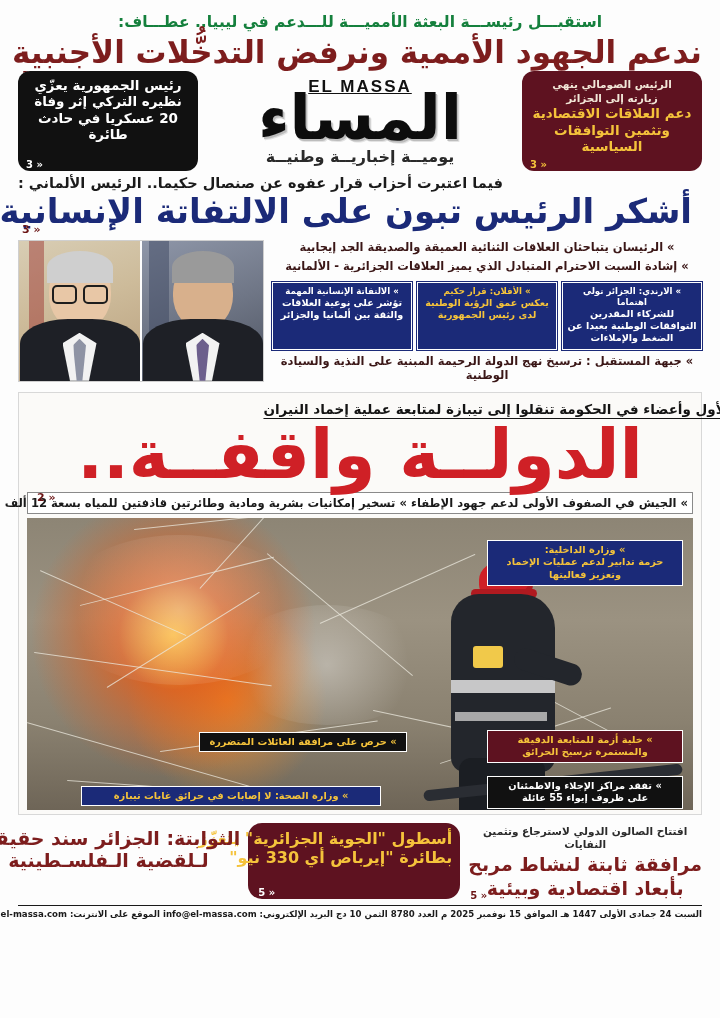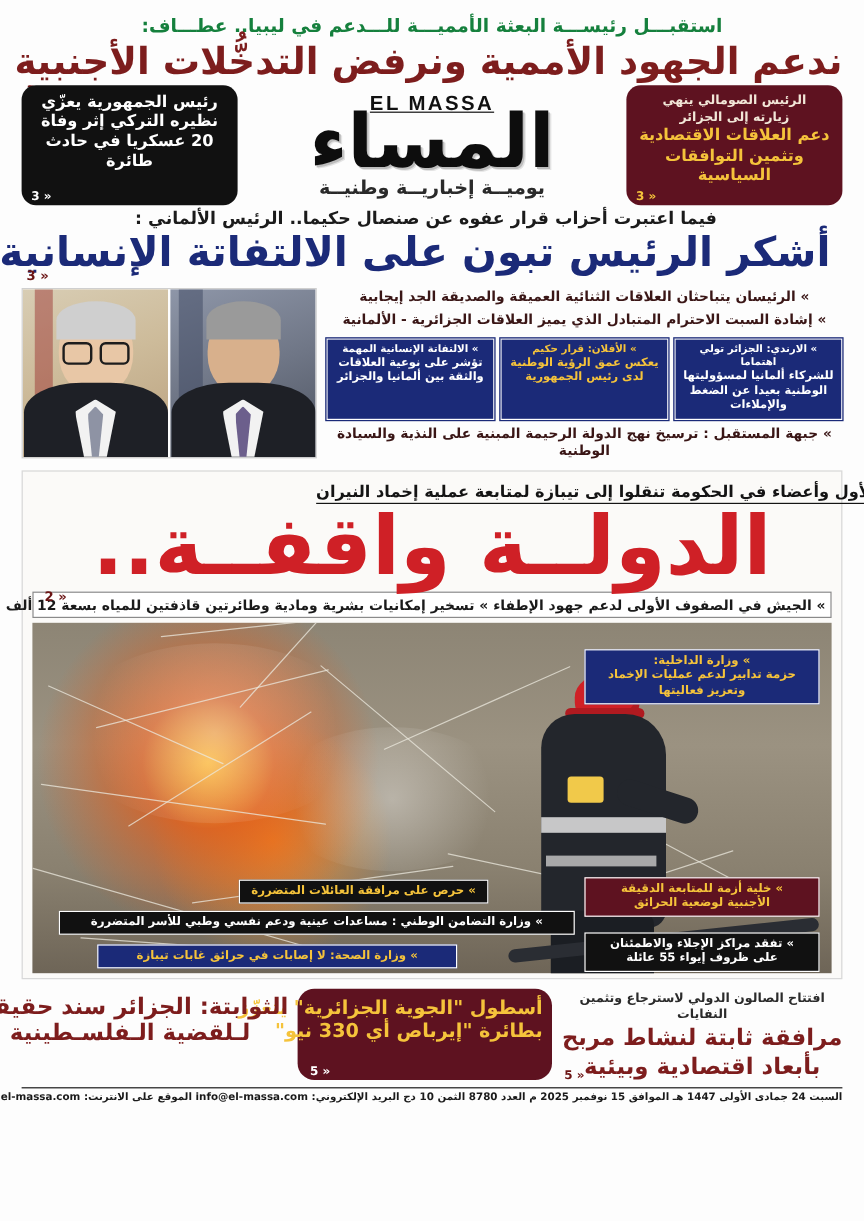--- a/index.html
+++ b/index.html
@@ -127,21 +127,21 @@
     font-size: 16px;
     font-weight: bold;
     color: #2a2a2a;
     letter-spacing: 3px;
     margin-top: -2px;
   }
 
   
   .story2 {
     margin: 4px 28px 0 18px;
-    text-align: center;
+    text-align: left;
     position: relative;
   }
   .story2-kicker {
     font-size: 14.5px;
     font-weight: bold;
     color: #1b1b1b;
     white-space: nowrap;
   }
   .story2-head {
     font-size: 34px;
@@ -563,21 +563,21 @@
 
   <div class="row2">
 
     <div class="bullets-col">
       <div class="bullet-line">» الرئيسان يتباحثان العلاقات الثنائية العميقة والصديقة الجد إيجابية</div>
       <div class="bullet-line">» إشادة السبت الاحترام المتبادل الذي يميز العلاقات الجزائرية - الألمانية</div>
 
       <div class="mini-row">
         <div class="mini-box">
           <span class="mb-title">» الارندي: الجزائر تولي اهتماما</span>
-          <span class="mb-body">للشركاء ألمانيا لمسؤوليتها الوطنية بعيدا عن الضغط والإملاءات</span>
+          <span class="mb-body">للشركاء المقدرين التوافقات الوطنية بعيدا عن الضغط والإملاءات</span>
         </div>
         <div class="mini-box yellow">
           <span class="mb-title">» الأفلان: قرار حكيم</span>
           <span class="mb-body">يعكس عمق الرؤية الوطنية لدى رئيس الجمهورية</span>
         </div>
         <div class="mini-box">
           <span class="mb-title">» الالتفاتة الإنسانية المهمة</span>
           <span class="mb-body">تؤشر على نوعية العلاقات والثقة بين ألمانيا والجزائر</span>
         </div>
       </div>
@@ -644,35 +644,32 @@
       </div>
       <div class="hose"></div>
 
       <div class="ov ov-navy" id="ovTopRight">
         <span class="ov-title">» وزارة الداخلية:</span>
         <span class="ov-body">حزمة تدابير لدعم عمليات الإخماد وتعزيز فعاليتها</span>
       </div>
 
       <div class="ov ov-maroon" id="ovCrisis">
         <span class="ov-title">» خلية أزمة للمتابعة الدقيقة</span>
-        <span class="ov-body">الأجنبية لوضعية الحرائق</span>
+        <span class="ov-body">والمستمرة ترسيخ الحرائق</span>
       </div>
 
       <div class="ov ov-black" id="ovEvac">
         <span class="ov-title">» تفقد مراكز الإجلاء والاطمئنان</span>
         <span class="ov-body">على ظروف إيواء 55 عائلة</span>
       </div>
 
       <div class="ov ov-black ov-black-y" id="ovFamilies">
         <span class="ov-title">» حرص على مرافقة العائلات المتضررة</span>
       </div>
 
-      <div class="ov ov-black" id="ovSolid">
-        <span class="ov-title">» وزارة التضامن الوطني : مساعدات عينية ودعم نفسي وطبي للأسر المتضررة</span>
-      </div>
 
       <div class="ov ov-navy" id="ovHealth">
         <span class="ov-title">» وزارة الصحة: لا إصابات في حرائق غابات تيبازة</span>
       </div>
     </div>
   </div>
 
   <div class="bottom-row">
 
     <div class="bt-right">

